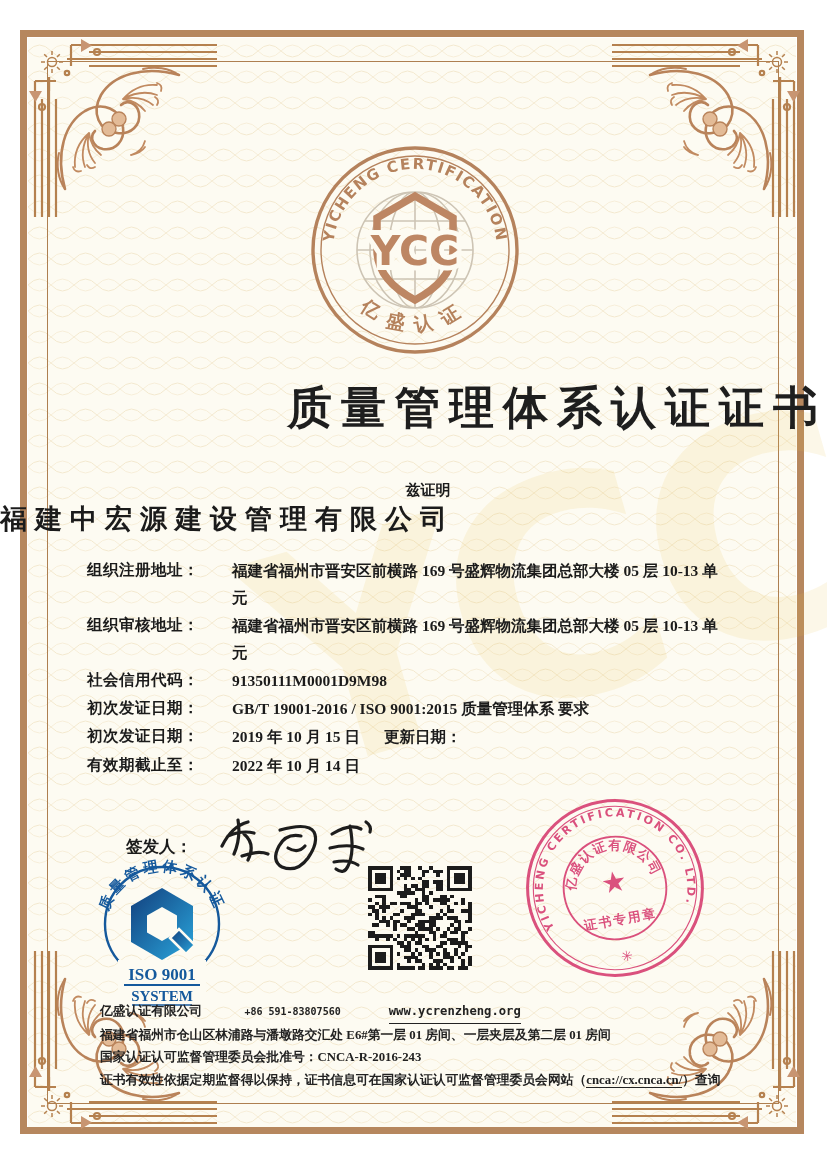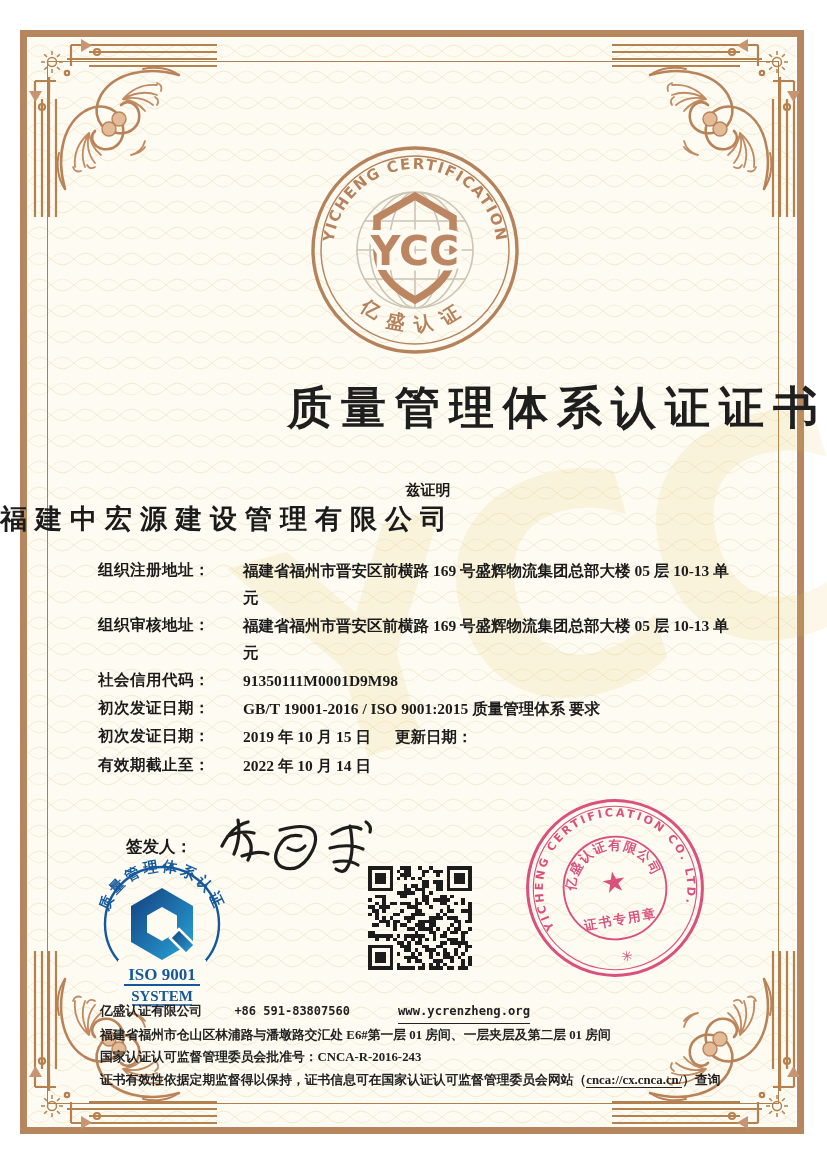--- a/index.html
+++ b/index.html
@@ -19,35 +19,35 @@
         color:rgba(228,192,80,0.13);transform:rotate(-16deg);letter-spacing:-12px;user-select:none;}
   .logo{position:absolute;left:303px;top:138px;width:224px;height:224px;z-index:2;}
   .title{position:absolute;left:0;right:0;top:378px;text-align:right;font-size:45px;font-weight:700;
         letter-spacing:9px;color:#1e1e1e;z-index:2;}
   .certline{position:absolute;left:0;right:0;top:447px;text-align:center;font-size:17px;font-weight:bold;
         z-index:2;font-family:"Liberation Serif",serif;}
   .certline .lab{font-family:"DejaVu Sans",sans-serif;}
   .certify{position:absolute;left:0;right:0;top:481px;text-align:center;font-size:15px;font-weight:bold;z-index:2;padding-left:29px;}
   .company{position:absolute;left:0;right:0;top:501px;text-align:left;font-size:27px;font-weight:bold;
         letter-spacing:8px;z-index:2;}
-  .fields{position:absolute;left:98px;top:557px;width:645px;z-index:2;}
+  .fields{position:absolute;left:87px;top:557px;width:645px;z-index:2;}
   .fieldrow{display:flex;font-weight:bold;font-size:15.5px;line-height:27px;margin-bottom:1px;}
   .fieldrow .lbl{width:145px;flex:none;letter-spacing:0.5px;}
   .fieldrow .val{flex:1;font-family:"Liberation Serif",serif;}
   .fieldrow .extra{margin-left:24px;}
   .signer{position:absolute;left:126px;top:836px;font-size:16.5px;font-weight:bold;z-index:2;}
   .signature{position:absolute;left:208px;top:804px;width:195px;height:90px;z-index:2;}
   .isobadge{position:absolute;left:90px;top:856px;width:144px;height:152px;z-index:2;}
   .qr{position:absolute;left:368px;top:866px;width:104px;height:104px;z-index:2;}
   .stamp{position:absolute;left:520px;top:793px;width:190px;height:190px;z-index:3;
         transform:rotate(-10deg);opacity:0.88;}
   .footer{position:absolute;left:100px;top:1000px;width:650px;z-index:2;font-size:12.8px;font-weight:bold;
         line-height:22.5px;color:#222;font-family:"Liberation Serif",serif;}
   .f1{display:flex;align-items:baseline;}
-  .f1 .phone{margin-left:32px;font-family:"DejaVu Sans Mono",monospace;font-size:12px;}
+  .f1 .phone{margin-left:42px;font-family:"DejaVu Sans Mono",monospace;font-size:10px;}
   .f1 .web{margin-left:48px;border-bottom:1.5px solid #222;font-family:"DejaVu Sans Mono",monospace;font-size:12.2px;}
   .u{border-bottom:1.3px solid #222;}
 </style>
 </head>
 <body>
 
 <div class="page">
 
   <svg class="texture">
     <defs>

